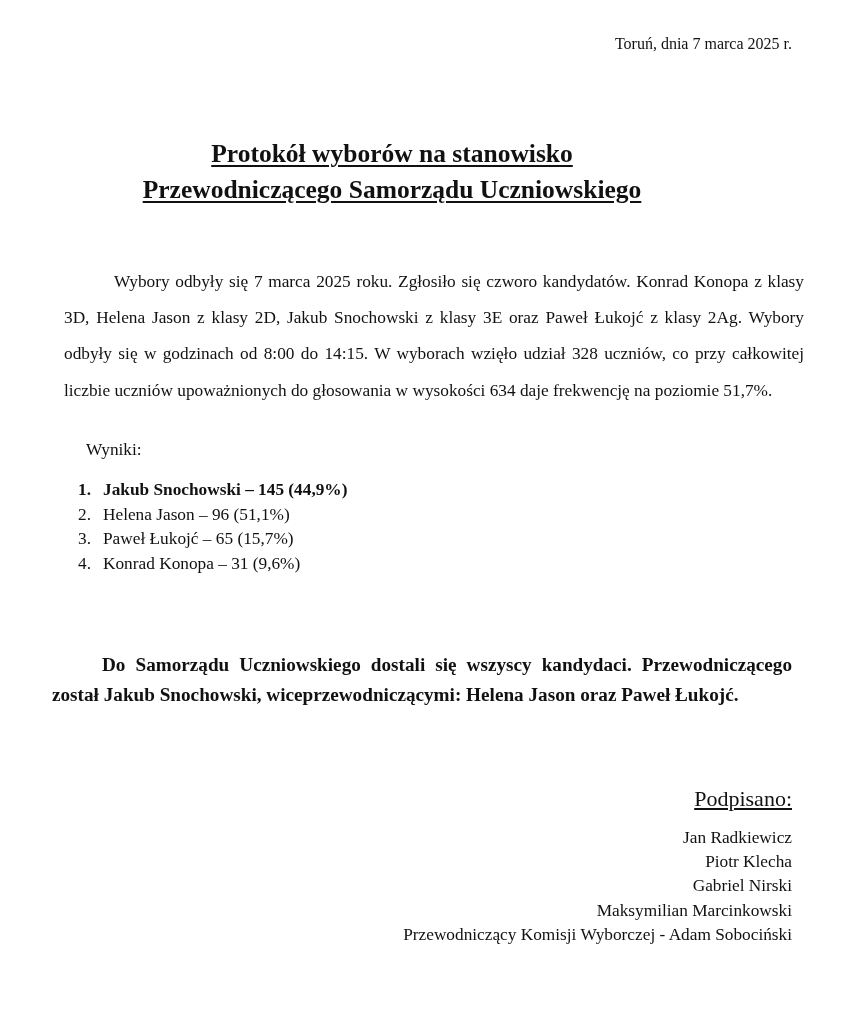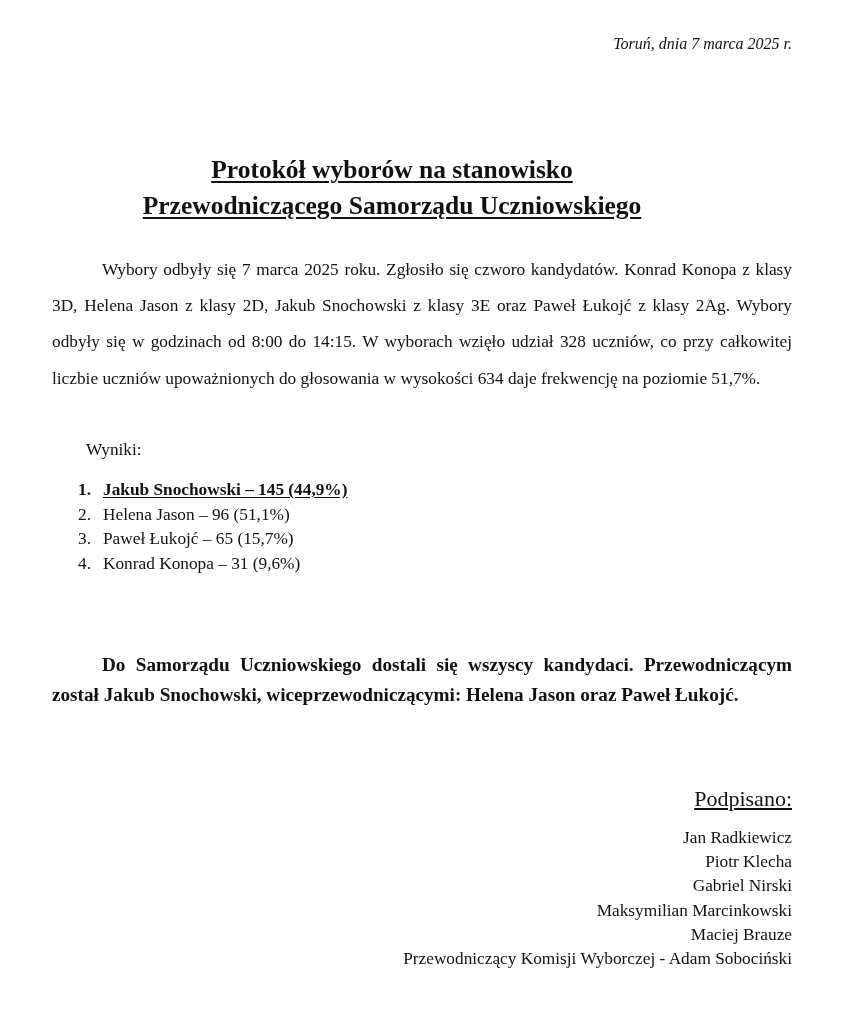--- a/index.html
+++ b/index.html
@@ -21,49 +21,47 @@
       width: 844px;
       height: 1024px;
     }
     .date-line {
       position: absolute;
       right: 52px;
       top: 34px;
       font-size: 16px;
       line-height: 20px;
       text-align: right;
-      font-style: italic;
     }
     .title {
       position: absolute;
       left: 0;
       width: 784px;
       top: 136px;
       text-align: center;
       font-weight: bold;
       font-size: 25.5px;
       line-height: 36px;
-      margin-top: 16px;
     }
     .title span {
       text-decoration: underline;
       text-decoration-thickness: 2px;
       text-underline-offset: 3px;
       display: inline-block;
     }
     .body-para {
       position: absolute;
       left: 52px;
       top: 252px;
       width: 740px;
       font-size: 17.3px;
       line-height: 36.2px;
       text-align: justify;
       text-indent: 50px;
-      margin: 0;
+      margin: 12px;
     }
     .results-label {
       position: absolute;
       left: 52px;
       top: 438px;
       font-size: 17.3px;
       line-height: 24px;
       margin-left: 34px;
     }
     .results-list {
@@ -81,21 +79,20 @@
       white-space: nowrap;
     }
     .results-list .num {
       width: 25px;
       display: inline-block;
     }
     .results-list li.winner {
       font-weight: bold;
     }
     .results-list li.winner .txt {
-      text-decoration: underline;
       text-underline-offset: 2px;
     }
     .invalid-votes {
       position: absolute;
       left: 52px;
       top: 598px;
       font-size: 17.3px;
       line-height: 24px;
     }
     .conclusion {
@@ -163,26 +160,25 @@
       <span class="num">3.</span>
       <span class="txt">Paweł Łukojć – 65 (15,7%)</span>
     </li>
     <li>
       <span class="num">4.</span>
       <span class="txt">Konrad Konopa – 31 (9,6%)</span>
     </li>
   </ol>
 
 
-  <p class="conclusion">Do Samorządu Uczniowskiego dostali się wszyscy kandydaci. Przewodniczącym został Jakub Snochowski, wiceprzewodniczącymi: Helena Jason oraz Paweł Łukojć.</p>
+  <p class="conclusion">Do Samorządu Uczniowskiego dostali się wszyscy kandydaci. Przewodniczącego został Jakub Snochowski, wiceprzewodniczącymi: Helena Jason oraz Paweł Łukojć.</p>
 
   <div class="signed-label">Podpisano:</div>
 
   <ul class="signatures">
     <li>Jan Radkiewicz</li>
     <li>Piotr Klecha</li>
     <li>Gabriel Nirski</li>
     <li>Maksymilian Marcinkowski</li>
-    <li>Maciej Brauze</li>
     <li>Przewodniczący Komisji Wyborczej - Adam Sobociński</li>
   </ul>
 
 </div>
 
 </body></html>

